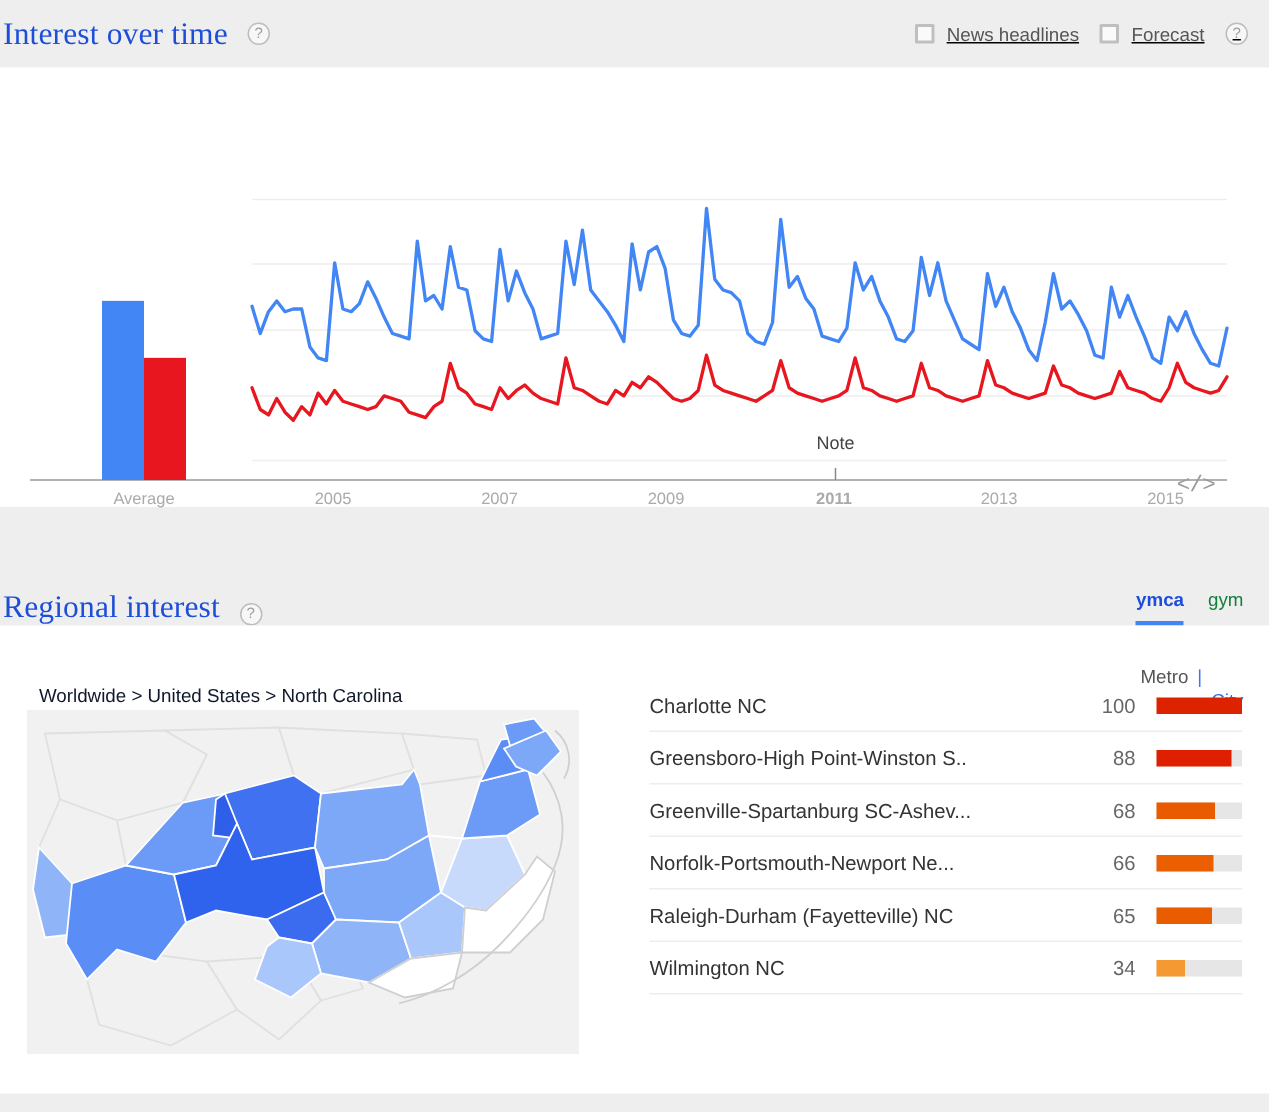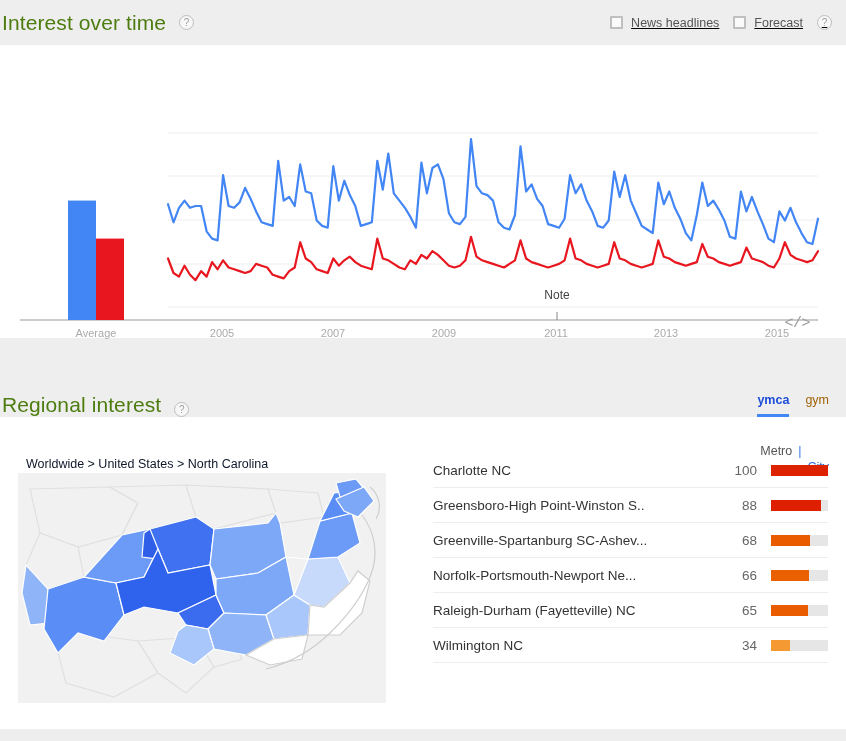--- a/index.html
+++ b/index.html
@@ -15,23 +15,24 @@
   .section-head {
     height: 45px;
     background: #eeeeee;
     display: flex;
     align-items: center;
     padding: 0 14px 0 2px;
     position: relative;
   }
   .section-title {
     font-size: 21px;
-    color: #4d7c0f;
+    color: #1d4ed8;
     font-weight: 400;
     letter-spacing: .1px;
+    font-family: Liberation Serif, serif;
   }
   .help-icon {
     width: 15px; height: 15px;
     border: 1px solid #bdbdbd;
     border-radius: 50%;
     color: #9e9e9e;
     font-size: 10px;
     line-height: 13px;
     text-align: center;
     margin-left: 13px;
@@ -94,21 +95,21 @@
   .tabs {
     position: absolute;
     right: 17px; bottom: 0;
     display: flex;
     gap: 16px;
     align-items: flex-end;
   }
   .tab {
     font-size: 12.5px;
     padding-bottom: 7px;
-    color: #a16207;
+    color: #15803d;
     cursor: pointer;
     border-bottom: 3px solid transparent;
   }
   .tab.active {
     color: #1d4ed8;
     font-weight: bold;
     border-bottom-color: #4285f4;
   }
 
   #regional-card { height: 312px; }
@@ -202,21 +203,21 @@
       <rect x="96" y="193.57142857142856" width="28" height="81.42857142857143" fill="#E8161F"></rect>
       <polyline points="168.0,159.2 173.5,177.3 179.0,162.8 184.5,155.6 190.0,162.8 195.5,161.0 201.1,161.0 206.6,186.3 212.1,193.6 217.6,195.4 223.1,130.2 228.6,161.0 234.1,162.8 239.6,157.4 245.1,142.9 250.6,153.8 256.1,166.4 261.6,177.3 267.2,179.1 272.7,180.9 278.2,115.8 283.7,155.6 289.2,152.0 294.7,161.0 300.2,119.4 305.7,146.5 311.2,148.3 316.7,175.5 322.2,180.9 327.7,182.7 333.3,121.2 338.8,155.6 344.3,135.7 349.8,150.1 355.3,161.0 360.8,180.9 366.3,179.1 371.8,177.3 377.3,115.8 382.8,144.7 388.3,108.5 393.8,148.3 399.4,155.6 404.9,162.8 410.4,171.9 415.9,182.7 421.4,117.6 426.9,148.3 432.4,123.0 437.9,119.4 443.4,133.9 448.9,168.2 454.4,177.3 459.9,179.1 465.5,171.9 471.0,94.0 476.5,141.1 482.0,148.3 487.5,150.1 493.0,155.6 498.5,177.3 504.0,182.7 509.5,184.5 515.0,170.0 520.5,101.3 526.1,146.5 531.6,139.3 537.1,153.8 542.6,161.0 548.1,179.1 553.6,180.9 559.1,182.7 564.6,173.7 570.1,130.2 575.6,148.3 581.1,139.3 586.6,155.6 592.2,166.4 597.7,180.9 603.2,182.7 608.7,175.5 614.2,126.6 619.7,152.0 625.2,130.2 630.7,155.6 636.2,168.2 641.7,180.9 647.2,184.5 652.7,188.1 658.3,137.5 663.8,159.2 669.3,146.5 674.8,162.8 680.3,173.7 685.8,188.1 691.3,195.4 696.8,170.0 702.3,137.5 707.8,161.0 713.3,155.6 718.8,164.6 724.4,175.5 729.9,191.8 735.4,193.6 740.9,146.5 746.4,166.4 751.9,152.0 757.4,166.4 762.9,179.1 768.4,193.6 773.9,197.2 779.4,166.4 784.9,175.5 790.5,162.8 796.0,177.3 801.5,188.1 807.0,197.2 812.5,199.0 818.0,173.7" fill="none" stroke="#4285F4" stroke-width="2.2" stroke-linejoin="round" stroke-linecap="round"></polyline>
       <polyline points="168.0,213.5 173.5,228.0 179.0,231.6 184.5,220.7 190.0,229.8 195.5,235.2 201.1,226.1 206.6,231.6 212.1,217.1 217.6,224.3 223.1,215.3 228.6,222.5 234.1,224.3 239.6,226.1 245.1,228.0 250.6,226.1 256.1,218.9 261.6,220.7 267.2,222.5 272.7,229.8 278.2,231.6 283.7,233.4 289.2,226.1 294.7,222.5 300.2,197.2 305.7,213.5 311.2,217.1 316.7,224.3 322.2,226.1 327.7,228.0 333.3,213.5 338.8,220.7 344.3,215.3 349.8,211.7 355.3,217.1 360.8,220.7 366.3,222.5 371.8,224.3 377.3,193.6 382.8,213.5 388.3,215.3 393.8,218.9 399.4,222.5 404.9,224.3 410.4,215.3 415.9,218.9 421.4,209.9 426.9,213.5 432.4,206.2 437.9,209.9 443.4,215.3 448.9,220.7 454.4,222.5 459.9,220.7 465.5,215.3 471.0,191.8 476.5,211.7 482.0,215.3 487.5,217.1 493.0,218.9 498.5,220.7 504.0,222.5 509.5,218.9 515.0,215.3 520.5,195.4 526.1,213.5 531.6,217.1 537.1,218.9 542.6,220.7 548.1,222.5 553.6,220.7 559.1,218.9 564.6,215.3 570.1,193.6 575.6,213.5 581.1,215.3 586.6,218.9 592.2,220.7 597.7,222.5 603.2,220.7 608.7,218.9 614.2,197.2 619.7,213.5 625.2,215.3 630.7,218.9 636.2,220.7 641.7,222.5 647.2,220.7 652.7,218.9 658.3,195.4 663.8,211.7 669.3,213.5 674.8,217.1 680.3,218.9 685.8,220.7 691.3,218.9 696.8,217.1 702.3,199.0 707.8,211.7 713.3,213.5 718.8,217.1 724.4,218.9 729.9,220.7 735.4,218.9 740.9,217.1 746.4,202.6 751.9,213.5 757.4,215.3 762.9,217.1 768.4,220.7 773.9,222.5 779.4,213.5 784.9,197.2 790.5,209.9 796.0,213.5 801.5,215.3 807.0,217.1 812.5,215.3 818.0,206.2" fill="none" stroke="#E8161F" stroke-width="2.2" stroke-linejoin="round" stroke-linecap="round"></polyline>
       <line x1="557" y1="275" x2="557" y2="267" stroke="#888888" stroke-width="1"></line>
     </svg>
   <div class="embed-btn">&lt;/&gt;</div>
 <div class="axis-label" style="left: 96px; top: 282px;">Average</div>
     <div class="axis-label" style="left: 222px; top: 282px;">2005</div>
     <div class="axis-label" style="left: 333px; top: 282px;">2007</div>
     <div class="axis-label" style="left: 444px; top: 282px;">2009</div>
-    <div class="axis-label" style="left: 556px; top: 282px;">2011</div>
+    <div class="axis-label" style="left: 556px; top: 282px; font-weight: bold;">2011</div>
     <div class="axis-label" style="left: 666px; top: 282px;">2013</div>
     <div class="axis-label" style="left: 777px; top: 282px;">2015</div>
     <div class="note-label" style="left: 557px; top: 243px;">Note</div>
   </div>
 
 <div class="gap-band"></div>
 
 <div class="section-head" id="regional-head">
   <span class="section-title">Regional interest</span>
   <span class="help-icon">?</span>

